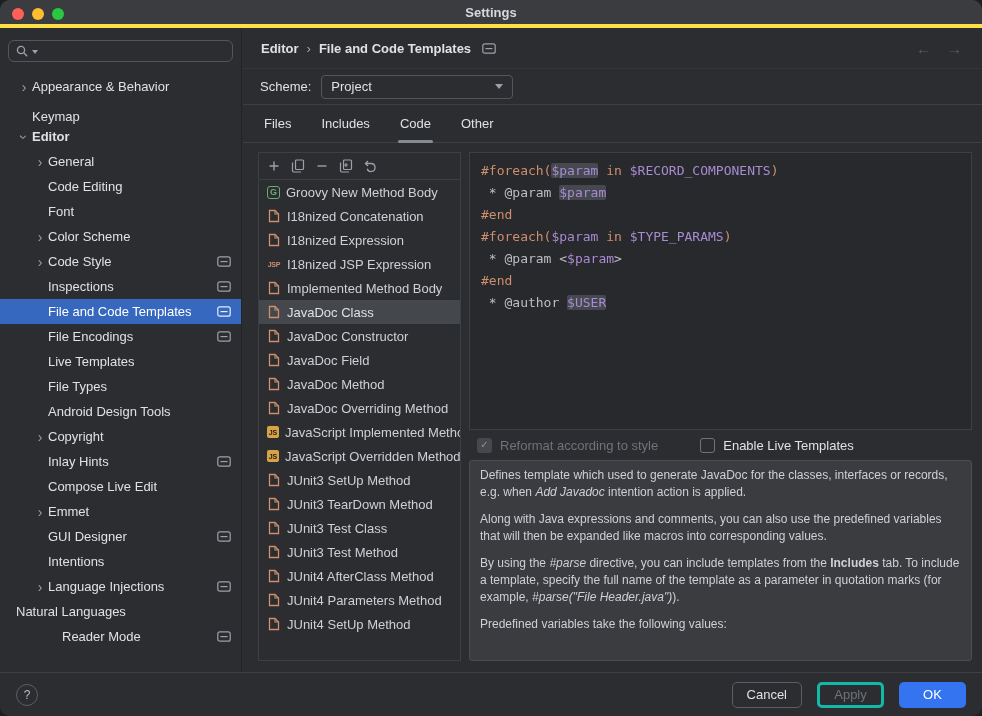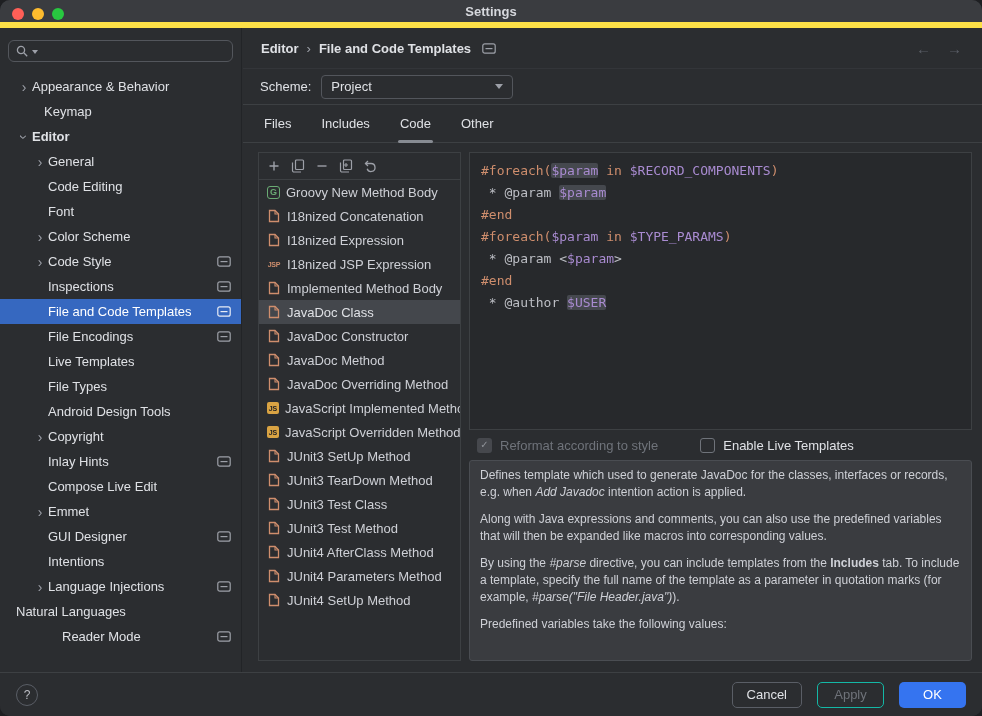--- a/index.html
+++ b/index.html
@@ -5,21 +5,21 @@
   * { box-sizing: border-box; margin: 0; padding: 0; }
   html, body { background: #1e1f22; }
   body { width: 982px; height: 716px; font-family: "Liberation Sans", sans-serif; }
 
   .window { position: relative; width: 982px; height: 716px; background: #2b2d30;
             border-radius: 10px; overflow: hidden; font-size: 13px; color: #dfe1e5; }
 
   
   .titlebar { position: absolute; top: 0; left: 0; right: 0; height: 28px; background: #3a3c40;
               display: flex; align-items: center; justify-content: center;
-              font-weight: bold; color: #d6d8dd; border-bottom: 6px solid #fde047; }
+              font-weight: bold; color: #d6d8dd; border-bottom: 4px solid #fde047; }
   .traffic { position: absolute; left: 12px; top: 8px; display: flex; gap: 8px; }
   .tl { width: 12px; height: 12px; border-radius: 50%; }
   .tl.red { background: #ff5f57; } .tl.yellow { background: #febc2e; } .tl.green { background: #28c840; }
 
   
   .sidebar { position: absolute; top: 28px; left: 0; width: 242px; bottom: 44px;
              border-right: 1px solid #222427; display: flex; flex-direction: column; }
   .searchbox { margin: 12px 8px; height: 22px; flex: 0 0 22px; border: 1px solid #53565c; border-radius: 6px;
                display: flex; align-items: center; padding: 0 6px; gap: 3px; }
   .search-icon { display: flex; color: #9da0a8; }
@@ -103,21 +103,21 @@
 
   
   .footer { position: absolute; left: 0; right: 0; bottom: 0; height: 44px; border-top: 1px solid #3d4043;
             display: flex; align-items: center; padding: 0 16px; background: #2b2d30; }
   .help-btn { width: 22px; height: 22px; border-radius: 50%; border: 1px solid #5a5e66; color: #bcbec4;
               display: flex; align-items: center; justify-content: center; font-size: 12px; }
   .footer-buttons { margin-left: auto; display: flex; gap: 15px; }
   .btn { height: 26px; min-width: 67px; padding: 0 14px; border-radius: 5px; font: 13px "Liberation Sans", sans-serif;
          display: flex; align-items: center; justify-content: center; cursor: default; }
   .btn.secondary { border: 1px solid #5a5e66; background: transparent; color: #dfe1e5; }
-  .btn.disabled { border: 1px solid #14b8a6; background: transparent; color: #6f737a; }
+  .btn.disabled { border: 3px solid #14b8a6; background: transparent; color: #6f737a; }
   .btn.primary { border: none; background: var(--accent, #3574f0); color: #ffffff; }
 </style>
 </head>
 <body>
 
 <div class="window">
 
   <div class="titlebar">
     <div class="traffic">
       <span class="tl red"></span>
@@ -136,21 +136,21 @@
           </svg>
         </span>
       <span class="search-caret"></span>
       <input class="search-input" placeholder="" style="">
     </div>
     <div class="tree" id="sidebar-tree">
         <div class="tree-row" style="padding-left: 16px;">
           <span class="chevron">›</span>
           <span class="tree-label">Appearance &amp; Behavior</span>
         </div>
-        <div class="tree-row" style="padding-left: 28px;">
+        <div class="tree-row" style="padding-left: 16px; align-items: flex-end;">
           <span class="chevron"></span>
           <span class="tree-label">Keymap</span>
         </div>
         <div class="tree-row bold" style="padding-left: 16px;">
           <span class="chevron expanded">›</span>
           <span class="tree-label">Editor</span>
         </div>
         <div class="tree-row" style="padding-left: 32px;">
           <span class="chevron">›</span>
           <span class="tree-label">General</span>
@@ -406,20 +406,29 @@
               <span>JavaDoc Class</span>
             </div>
             <div class="tpl-row">
               <span class="ticon template">
                 <svg width="12" height="14" viewBox="0 0 12 14">
                   <path d="M1.5 1.5h5.5l3.5 3.5v7.5h-9z" fill="none" stroke="#cf8e6d" stroke-width="1.3"></path>
                   <path d="M7 1.5V5h3.5" fill="none" stroke="#cf8e6d" stroke-width="1.1"></path>
                 </svg>
               </span>
               <span>JavaDoc Constructor</span>
+            </div>
+            <div class="tpl-row">
+              <span class="ticon template">
+                <svg width="12" height="14" viewBox="0 0 12 14">
+                  <path d="M1.5 1.5h5.5l3.5 3.5v7.5h-9z" fill="none" stroke="#cf8e6d" stroke-width="1.3"></path>
+                  <path d="M7 1.5V5h3.5" fill="none" stroke="#cf8e6d" stroke-width="1.1"></path>
+                </svg>
+              </span>
+              <span>JavaDoc Field</span>
             </div>
             <div class="tpl-row">
               <span class="ticon template">
                 <svg width="12" height="14" viewBox="0 0 12 14">
                   <path d="M1.5 1.5h5.5l3.5 3.5v7.5h-9z" fill="none" stroke="#cf8e6d" stroke-width="1.3"></path>
                   <path d="M7 1.5V5h3.5" fill="none" stroke="#cf8e6d" stroke-width="1.1"></path>
                 </svg>
               </span>
               <span>JavaDoc Method</span>
             </div>

